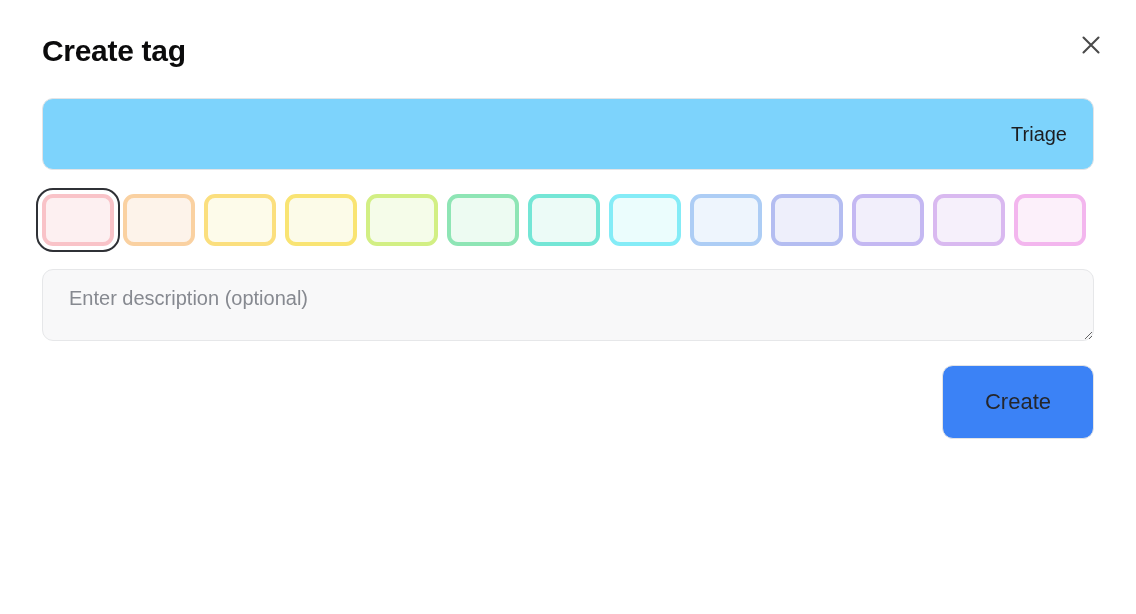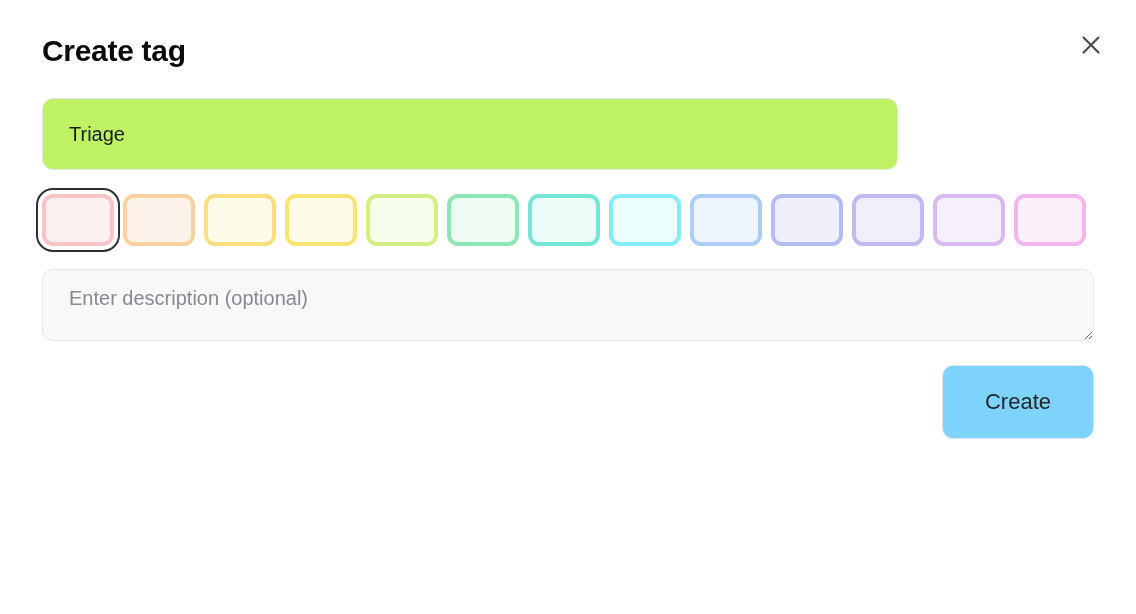--- a/index.html
+++ b/index.html
@@ -52,31 +52,32 @@
     font-size: 20px;
     line-height: 1.45;
     color: #56585e;
     max-width: 960px;
     font-weight: normal;
   }
 
   
   .name-input {
     display: block;
-    width: 856px;
+    width: 1052px;
     height: 72px;
     margin-top: 31px;
     padding: 0 26px;
     font-family: "Liberation Sans", sans-serif;
     font-size: 20px;
     color: #1c1d20;
-    background: #bef264;
+    background: #7dd3fc;
     border: 1px solid #e3e4e6;
     border-radius: 11px;
     outline: none;
+    text-align: right;
   }
   .name-input::placeholder { color: #8b8d93; }
 
   
   .swatch-row {
     display: flex;
     align-items: center;
     gap: 9px;
     margin-top: 22px;
     height: 56px;
@@ -127,21 +128,21 @@
     width: 1052px;
   }
 
   .create-btn {
     min-width: 152px;
     height: 74px;
     padding: 0 24px;
     font-family: "Liberation Sans", sans-serif;
     font-size: 22px;
     color: #25262b;
-    background: #7dd3fc;
+    background: #3b82f6;
     border: 1px solid #e3e4e6;
     border-radius: 11px;
     cursor: pointer;
   }
 </style>
 </head>
 <body>
 
 <div class="dialog">
 

